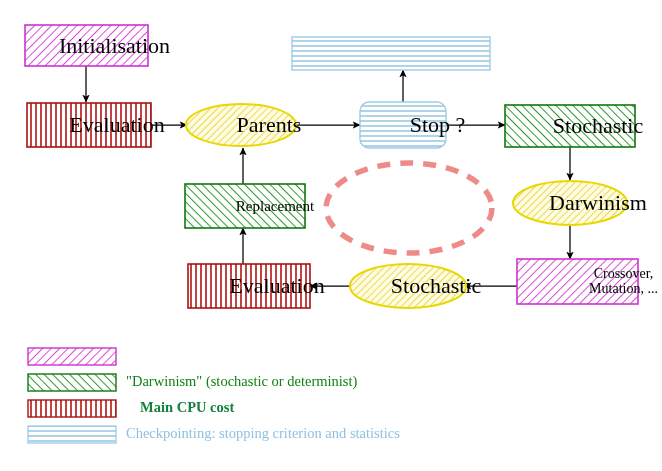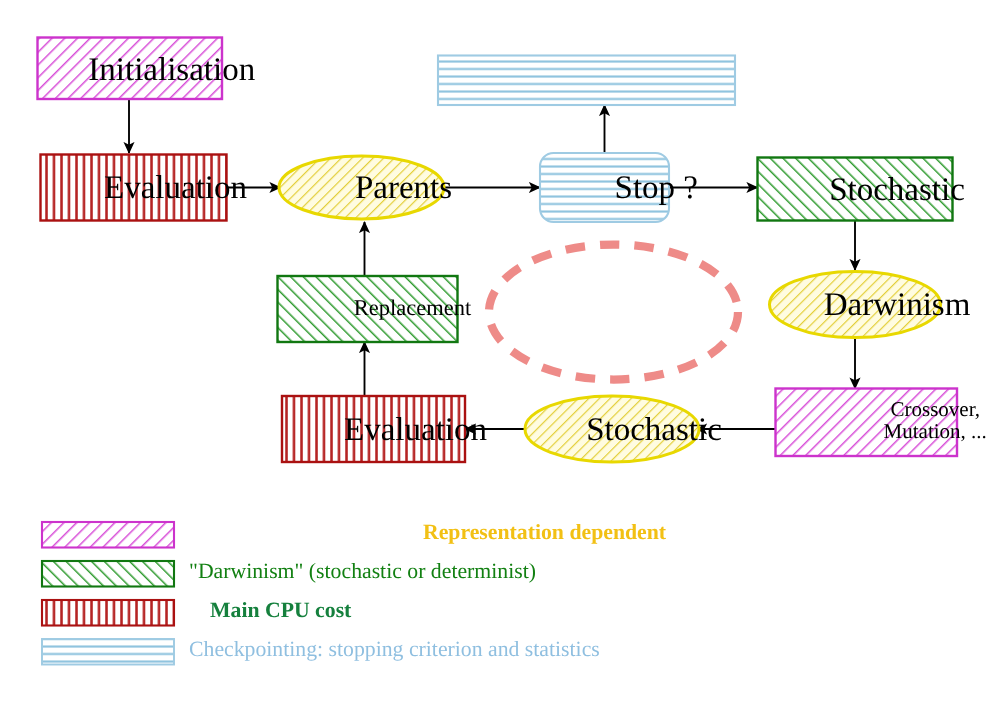--- a/index.html
+++ b/index.html
@@ -128,21 +128,20 @@
     <span>Mutation, ...</span>
   </div>
 
   <div class="nodeLabel" style="left:350px;top:265px;width:116px;height:42px;font-size:22px;">Stochastic</div>
 
   <div class="nodeLabel" style="left:188px;top:264px;width:122px;height:44px;font-size:22px;">Evaluation</div>
 
   <div class="nodeLabel" style="left:185px;top:184px;width:124px;height:44px;font-size:15px;text-align:right;">Replacement</div>
 
 
-  <div class="legendText" style="left:282px;top:347px;color:#f2c014;">Representation dependent</div>
 
   <div class="legendText plain" style="left:126px;top:373px;color:#128012;">"Darwinism" (stochastic or determinist)</div>
 
   <div class="legendText" style="left:140px;top:399px;color:#15803d;">Main CPU cost</div>
 
   <div class="legendText plain" style="left:126px;top:425px;color:#8fbfe0;">Checkpointing: stopping criterion and statistics</div>
 
 </div>
 
 </body></html>

